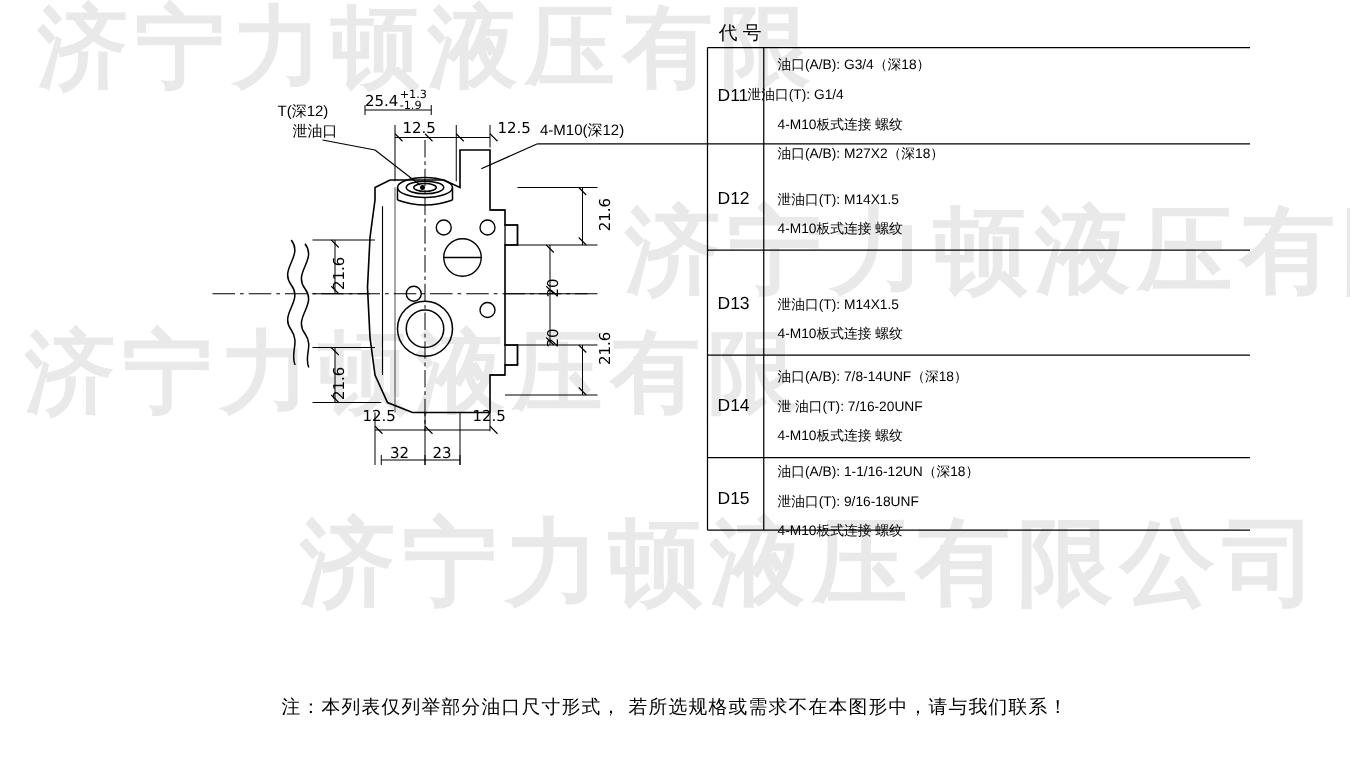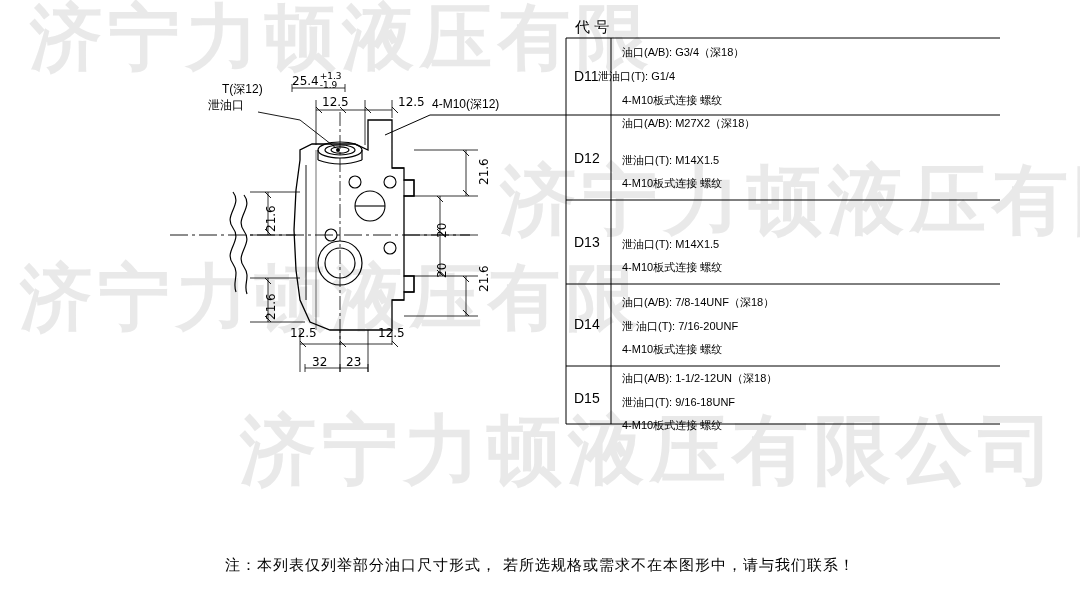--- a/index.html
+++ b/index.html
@@ -285,26 +285,26 @@
     <div class="txt cn f14" style="left:574px; top:234px;">D13</div>
     <div class="txt cn f13" style="left:622px; top:238px;">泄油口(T): M14X1.5</div>
     <div class="txt cn f13" style="left:622px; top:261px;">4-M10板式连接 螺纹</div>
 
     <div class="txt cn f14" style="left:574px; top:316px;">D14</div>
     <div class="txt cn f13" style="left:622px; top:296px;">油口(A/B): 7/8-14UNF（深18）</div>
     <div class="txt cn f13" style="left:622px; top:320px;">泄 油口(T): 7/16-20UNF</div>
     <div class="txt cn f13" style="left:622px; top:343px;">4-M10板式连接 螺纹</div>
 
     <div class="txt cn f14" style="left:574px; top:390px;">D15</div>
-    <div class="txt cn f13" style="left:622px; top:372px;">油口(A/B): 1-1/2-12UN（深18）</div>
+    <div class="txt cn f13" style="left:622px; top:372px;">油口(A/B): 1-1/16-12UN（深18）</div>
     <div class="txt cn f13" style="left:622px; top:396px;">泄油口(T): 9/16-18UNF</div>
     <div class="txt cn f13" style="left:622px; top:419px;">4-M10板式连接 螺纹</div>
 
     <div class="txt cn f12" style="left:222px; top:83px;">T(深12)</div>
-    <div class="txt cn f12" style="left:208px; top:99px;">泄油口</div>
+    <div class="txt cn f12" style="left:234px; top:99px;">泄油口</div>
 
     <div class="txt f12" style="left:292px; top:72px;"><span>25.4</span><span class="tol"><span>+1.3</span><br><span>-1.9</span></span></div>
 
     <div class="txt cn f12" style="left:432px; top:98px;">4-M10(深12)</div>
 
     <div class="txt f12" style="left:322px; top:96px;">12.5</div>
     <div class="txt f12" style="left:398px; top:96px;">12.5</div>
 
     <div class="txt f12" style="left:290px; top:327px;">12.5</div>
     <div class="txt f12" style="left:378px; top:327px;">12.5</div>

